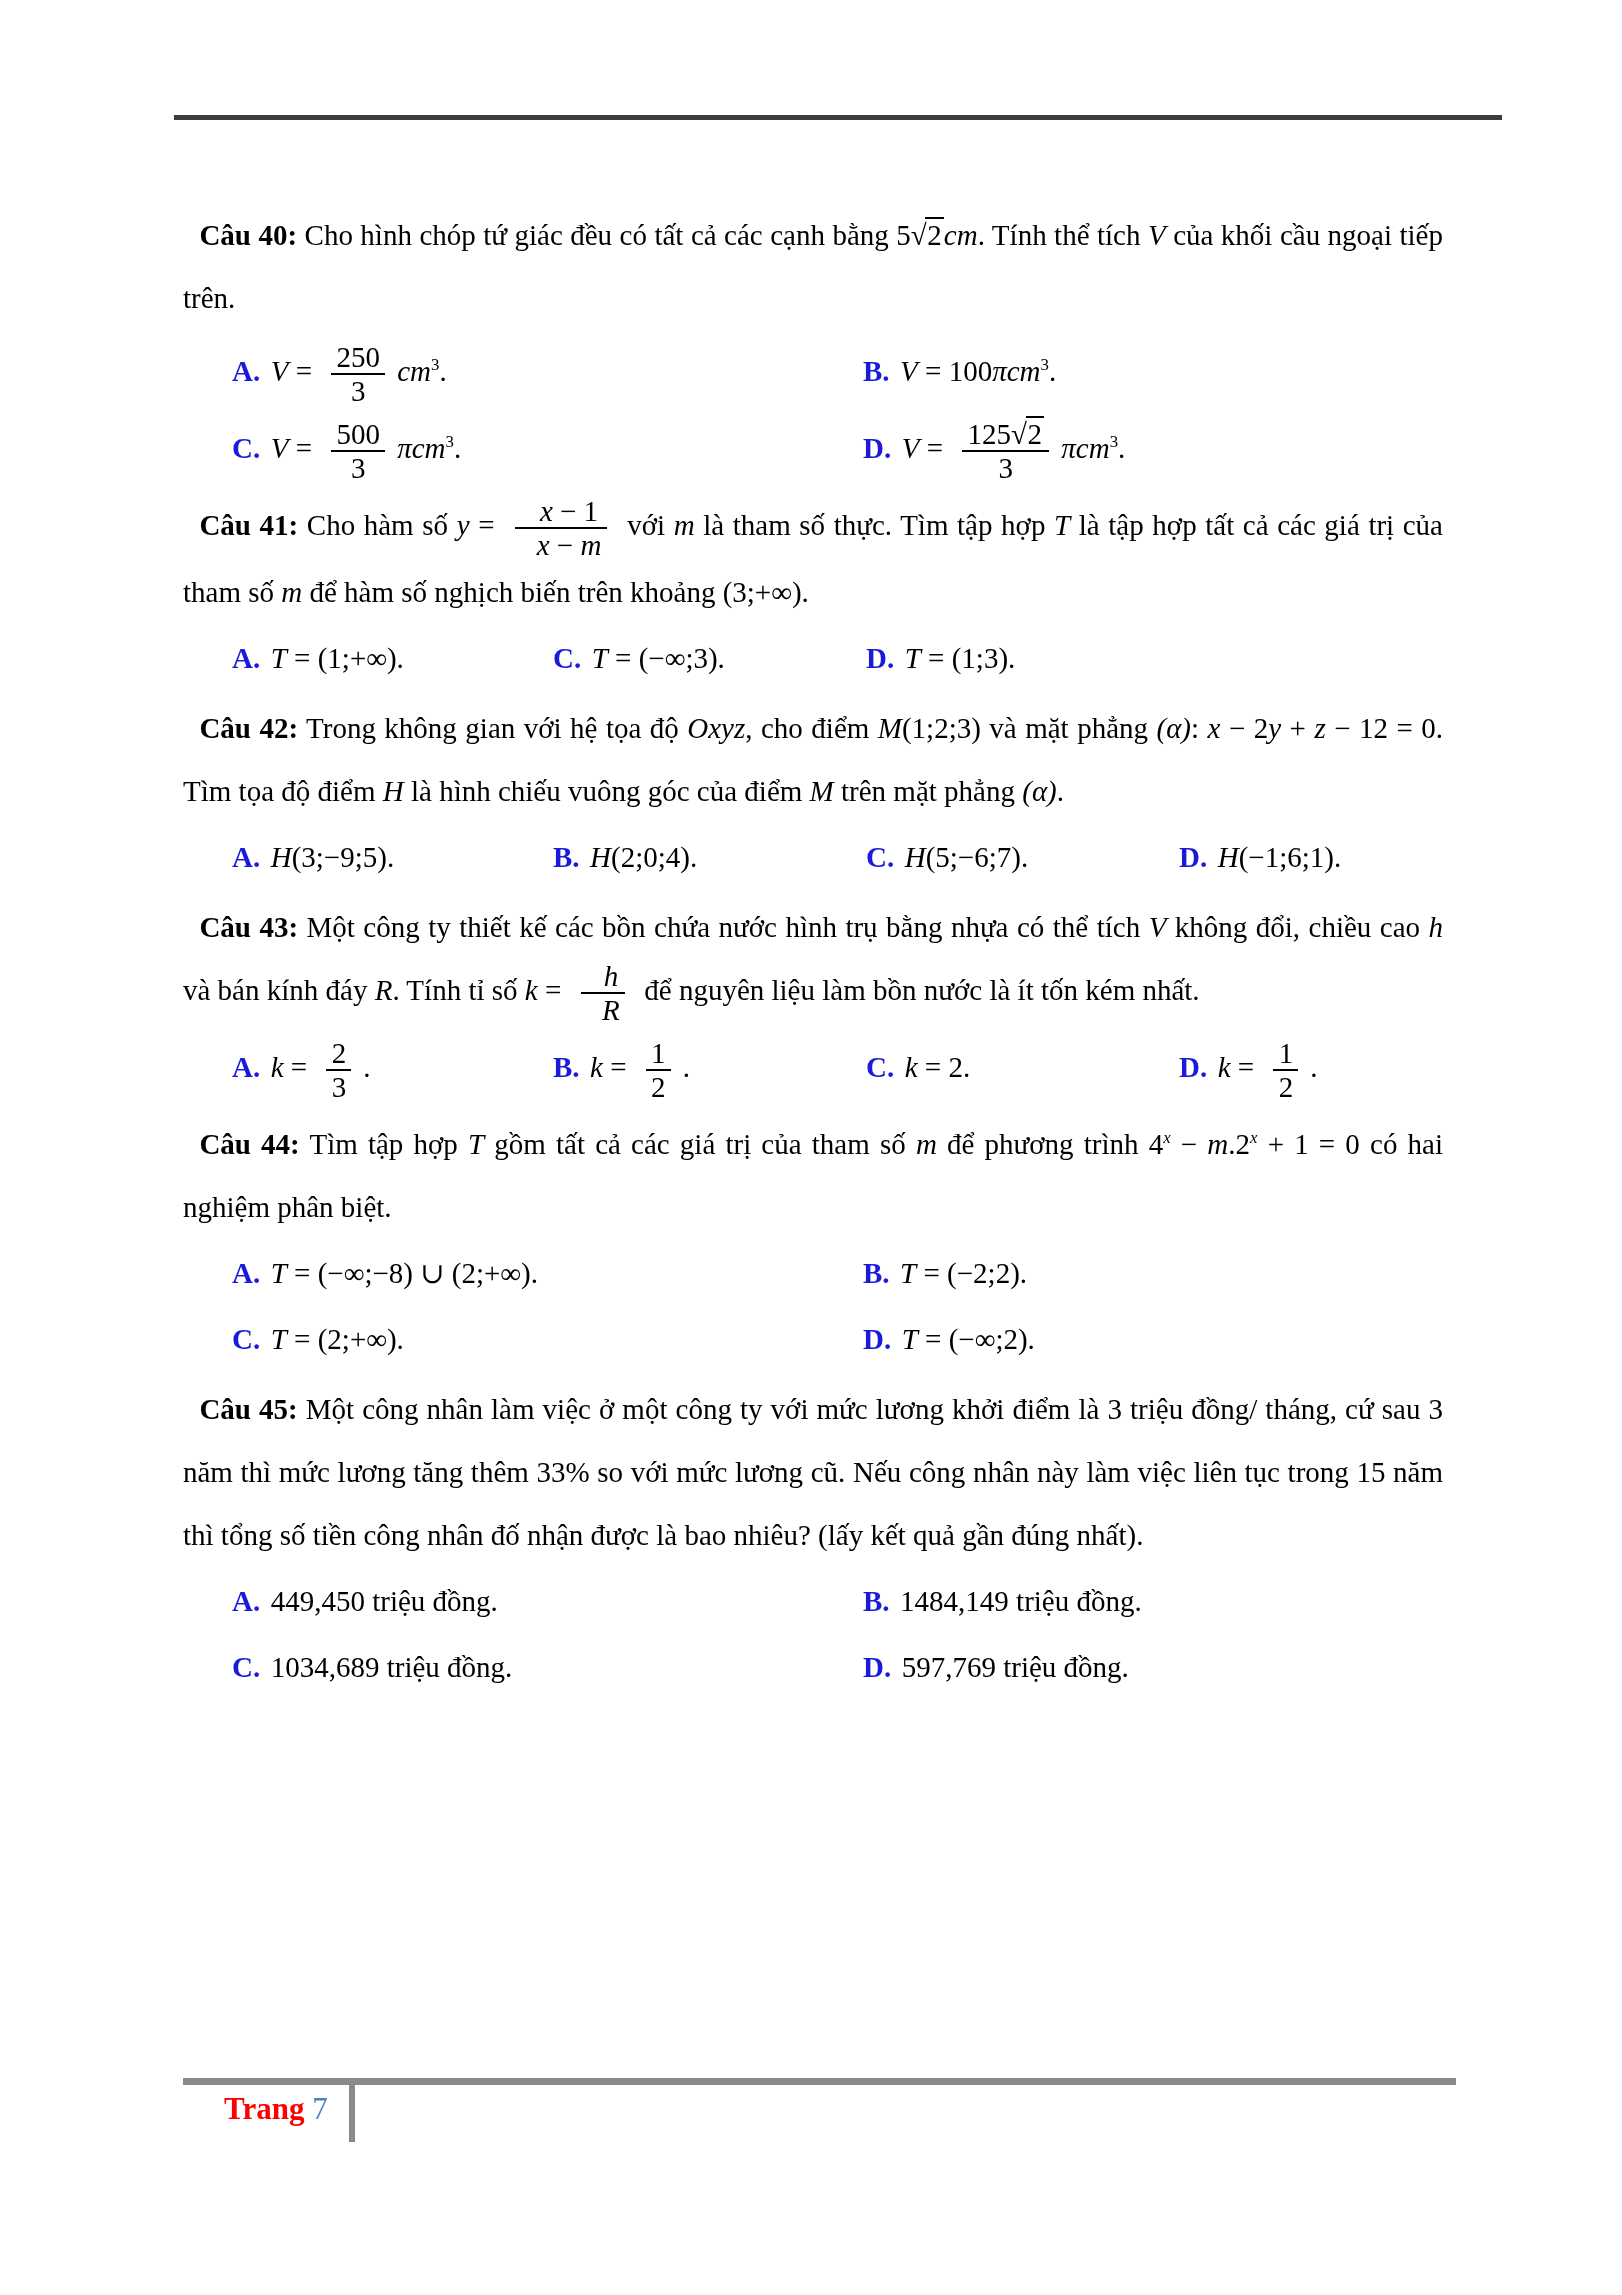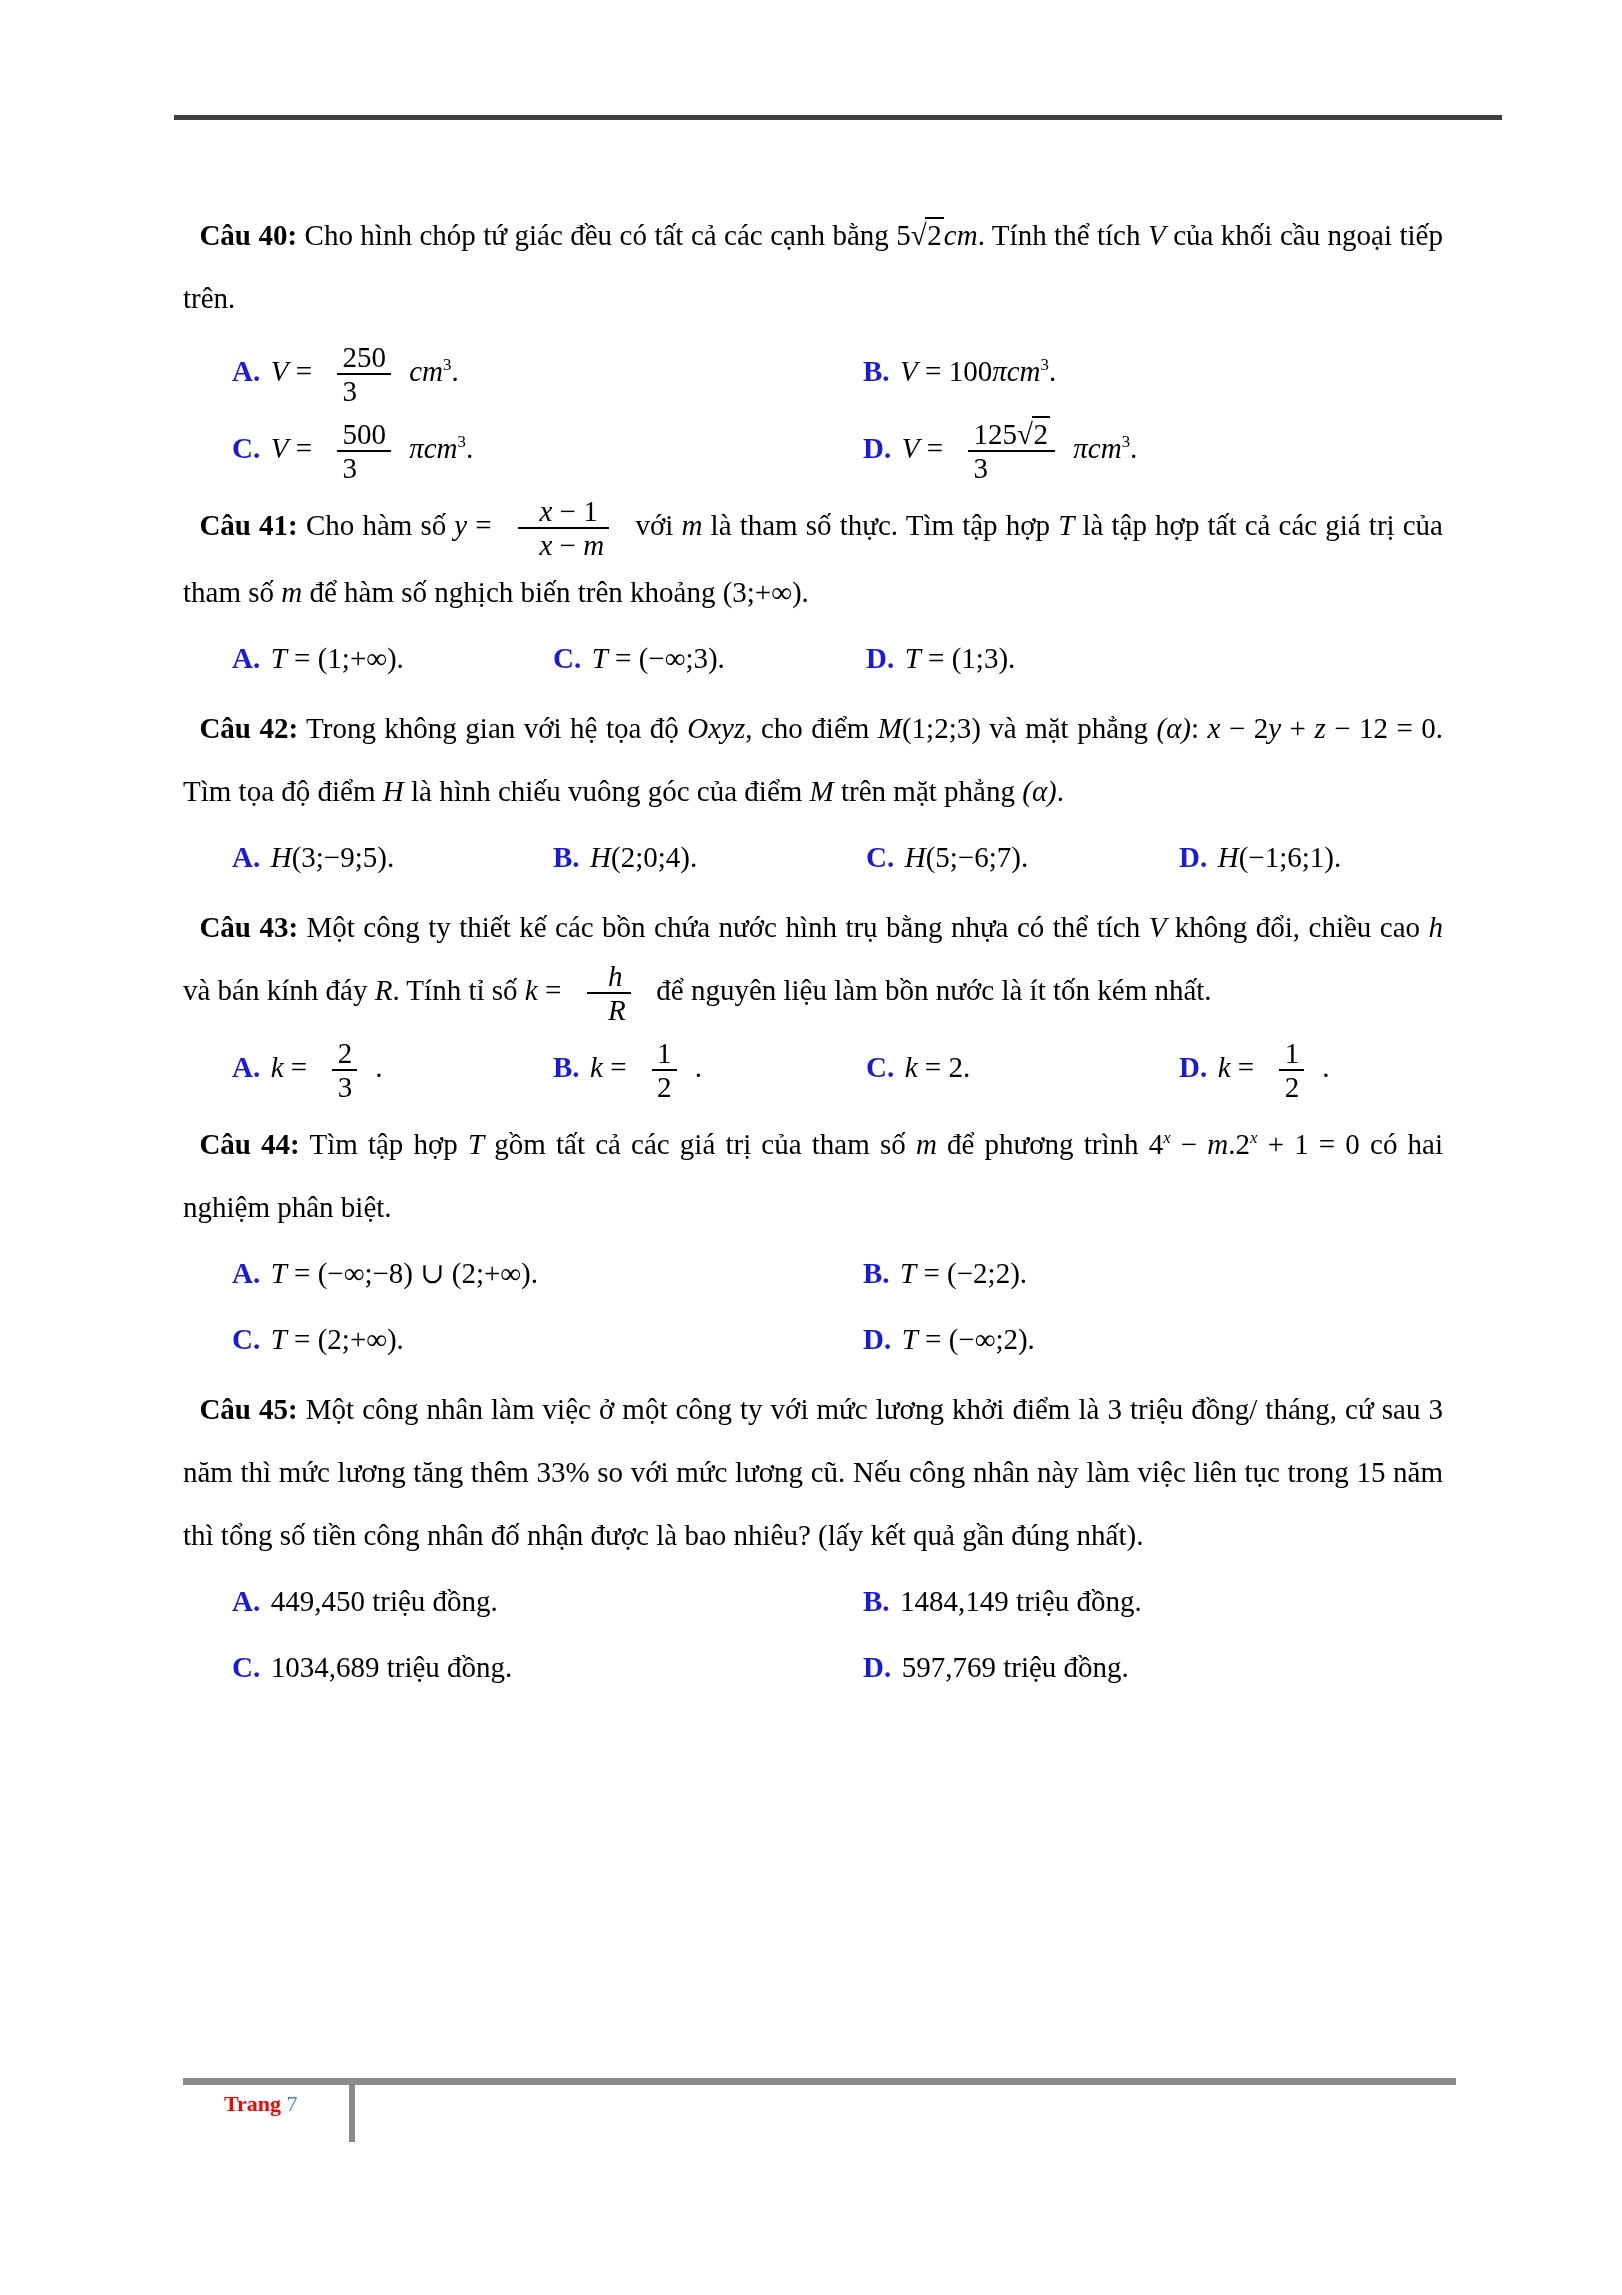--- a/index.html
+++ b/index.html
@@ -18,30 +18,30 @@
   .qlabel{color:#000000;font-weight:bold;}
   .mi{font-style:italic;}
   .letter{color:#1a1adb;font-weight:bold;margin-right:10.5px;}
   .opt-row{margin:2.6px 0;text-align:left;display:grid;padding-left:49px;}
   .cols2{grid-template-columns:631px auto;}
   .cols4{grid-template-columns:321px 313px 313px auto;}
   .tall{margin:9.2px 0;}
   .opt{white-space:nowrap;}
   .frac{
     display:inline-flex;flex-direction:column;vertical-align:middle;
-    margin:0 18px;line-height:1.12;
+    text-align:center;margin:0 12px;line-height:1.12;
   }
   .frac .num{padding:0 5.2px;}
   .frac .den{border-top:2.6px solid #000;padding:0 5.2px;}
   sup{font-size:0.58em;line-height:0;}
   .rad{border-top:2.6px solid #000;padding:0 2px;}
   .rsign{letter-spacing:-1.3px;}
   .footer-bar{position:absolute;left:183px;top:2078px;width:1273px;height:7.2px;background:#8a8a8a;}
   .footer-vline{position:absolute;left:349px;top:2078px;width:5.9px;height:64px;background:#8a8a8a;}
-  .footer-text{position:absolute;left:224px;top:2091px;font-size:22px;}
+  .footer-text{position:absolute;left:224px;top:2091px;font-size:31px;}
   .footer-label{color:#fe0000;font-weight:bold;}
   .footer-num{color:#4f81bd;}
 </style>
 </head>
 <body>
 
 <div class="top-rule"></div>
 
 <div class="content">
 

